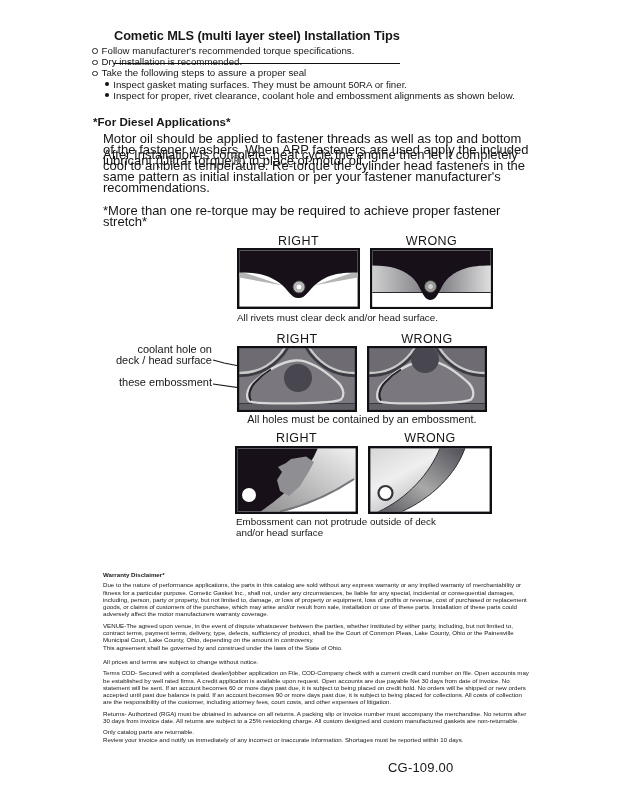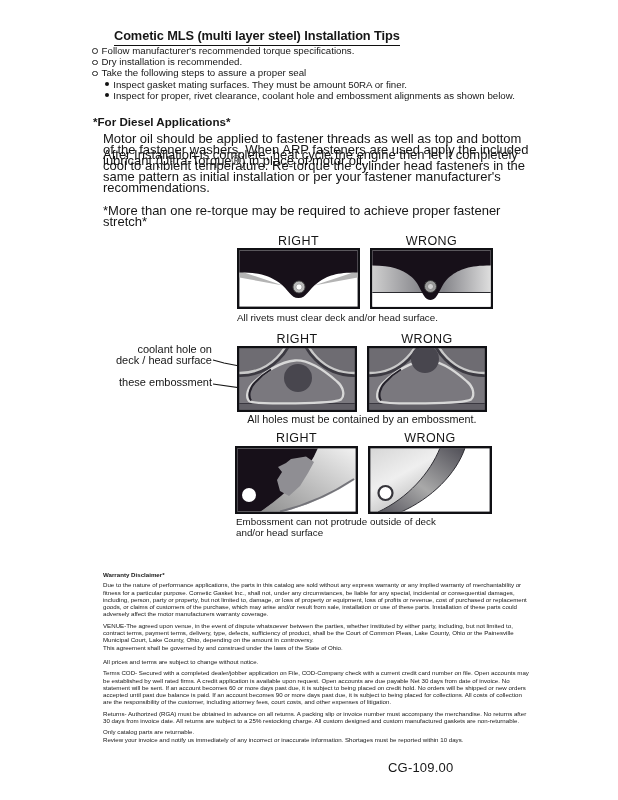--- a/index.html
+++ b/index.html
@@ -6,21 +6,21 @@
   .page {
     position:relative; width:618px; height:800px; margin:0 auto;
     background:#ffffff; overflow:hidden;
     font-family:"Liberation Sans","DejaVu Sans",sans-serif;
     color:#161616; -webkit-font-smoothing:antialiased;
   }
   .abs { position:absolute; }
 
   .title {
     left:114px; top:28px; font-size:12.8px; font-weight:bold;
-    letter-spacing:-0.1px; border-bottom:1.6px solid #101010; padding-bottom:2px;
+    letter-spacing:-0.1px; border-bottom:1.6px solid #101010; padding-bottom:20px;
   }
 
   .tips { left:92px; top:45px; font-size:9.7px; line-height:11.2px; }
   .brow { display:flex; }
   .brow.sub { margin-left:13px; }
   .cm { flex:none; width:3.6px; height:3.6px; border:1px solid #2a2a2a; border-radius:50%; margin:3.4px 4px 0 0; }
   .dm { flex:none; width:4.2px; height:4.2px; background:#111; border-radius:50%; margin:3.4px 4px 0 0; }
 
   .h2 { left:93px; top:115px; font-size:11.6px; font-weight:bold; }
   .para { left:103px; width:426px; font-size:13px; line-height:11px; }

